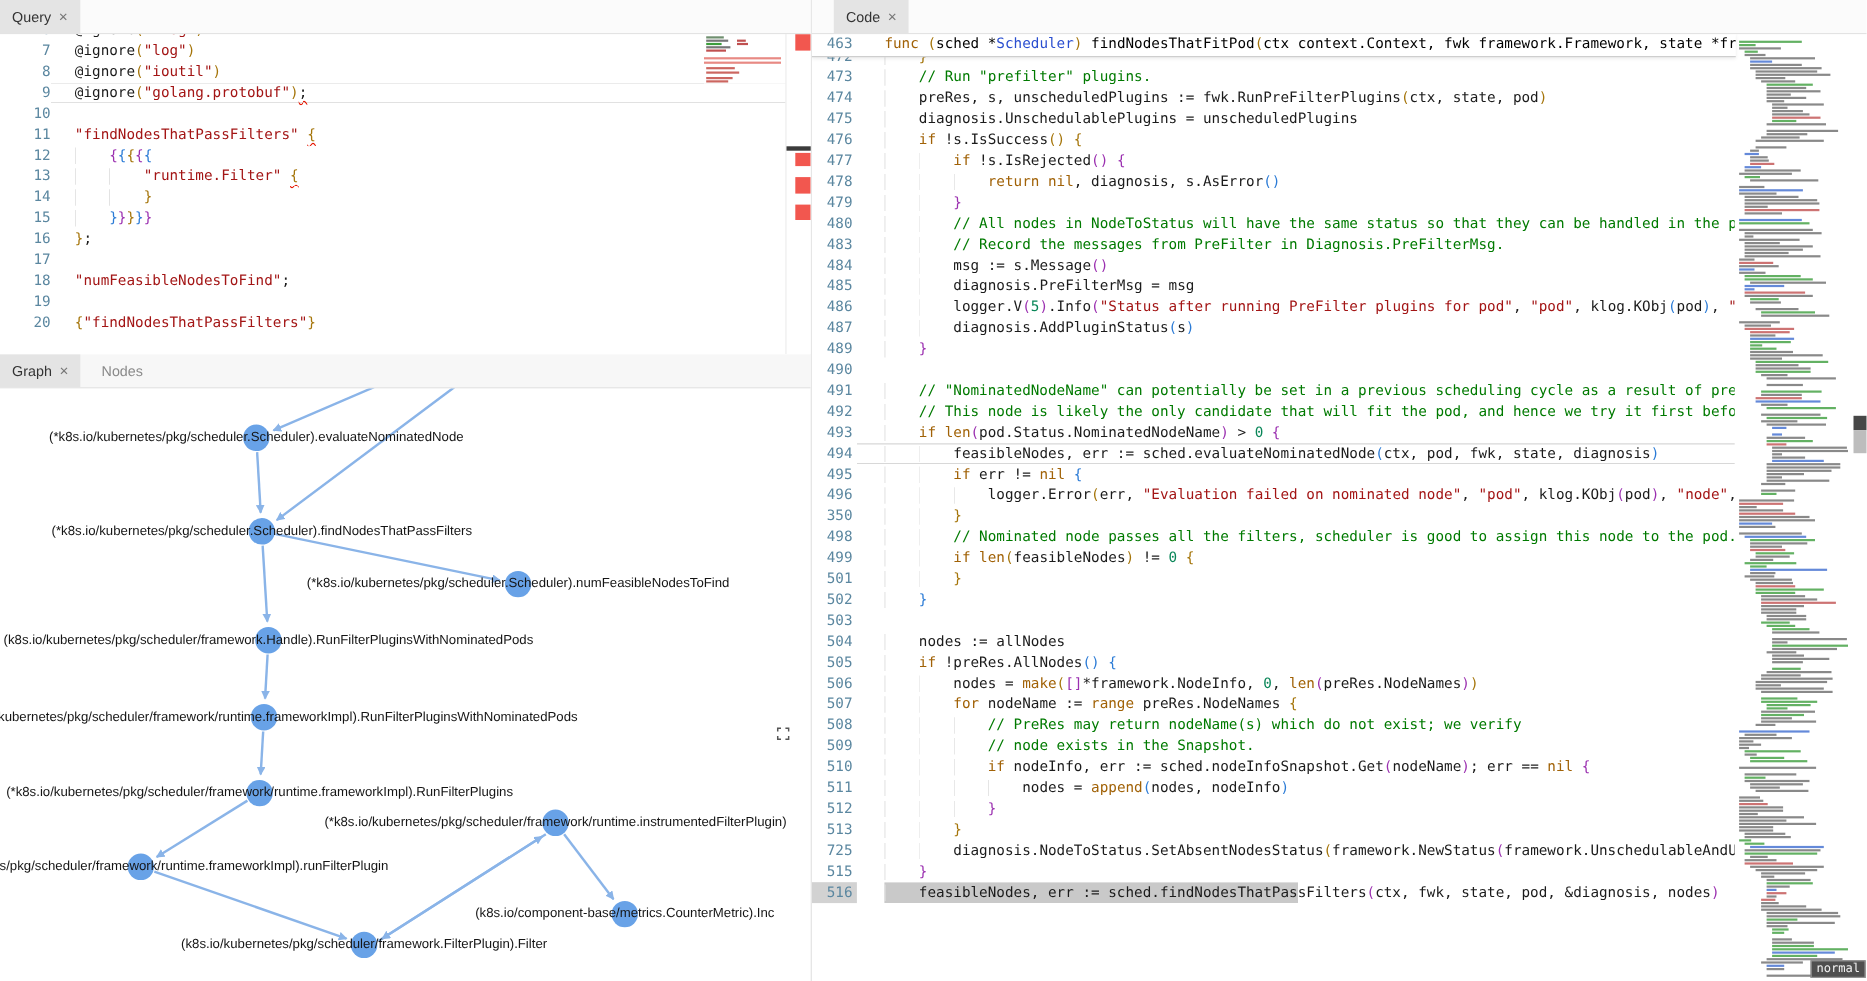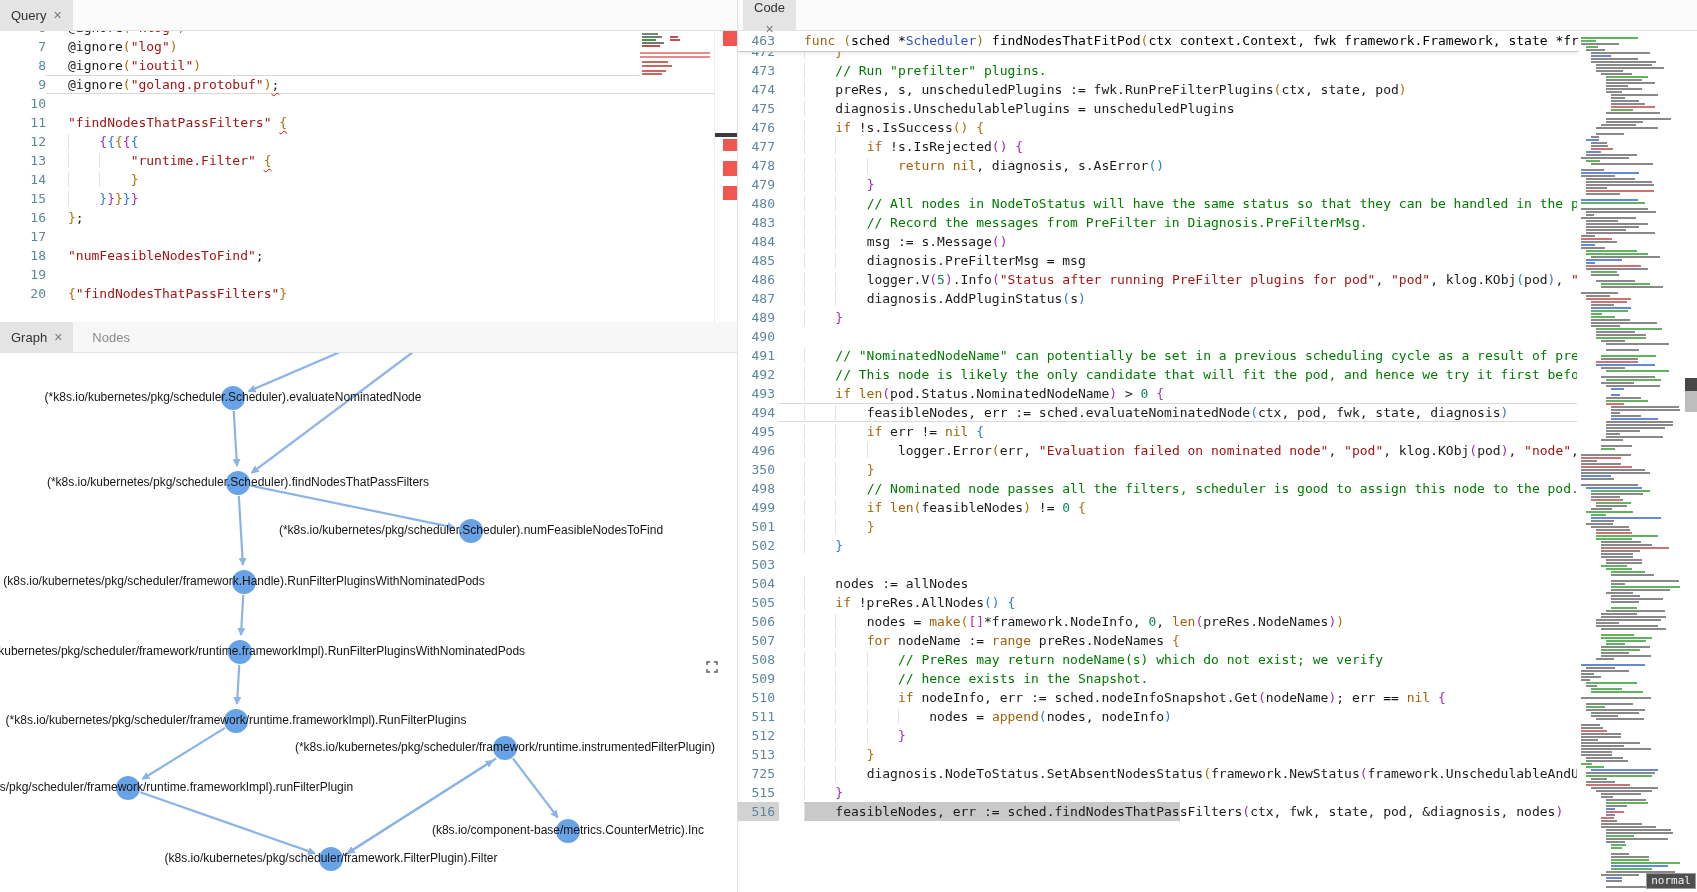--- a/index.html
+++ b/index.html
@@ -227,21 +227,21 @@
           <div class="glabel" style="left: 505px; top: 388px;">(*k8s.io/kubernetes/pkg/scheduler/framework/runtime.instrumentedFilterPlugin)</div>
           <div class="glabel" style="left: 128px; top: 428px;">(*k8s.io/kubernetes/pkg/scheduler/framework/runtime.frameworkImpl).runFilterPlugin</div>
           <div class="glabel" style="left: 568px; top: 471px;">(k8s.io/component-base/metrics.CounterMetric).Inc</div>
           <div class="glabel" style="left: 331px; top: 499px;">(k8s.io/kubernetes/pkg/scheduler/framework.FilterPlugin).Filter</div>
         </div>
     </div>
   </section>
 
   <section id="code-panel">
     <div class="tabbar">
-      <div class="tab" style="margin-left:5px;flex-direction:column;">
+      <div class="tab" style="margin-left:20px;">
         <span>Code</span>
         <span class="x">×</span>
       </div>
     </div>
     <span class="expand" style="right:10px;">
       <svg width="12" height="12" viewBox="0 0 12 12" fill="none" stroke="#555" stroke-width="1.4">
         <path d="M1 4V1h3M8 1h3v3M11 8v3H8M4 11H1V8"></path>
         </svg>
     </span>
     <div id="code-sticky">
@@ -376,21 +376,21 @@
         <div class="row">
           <div class="ln">507</div>
           <div class="body"><span class="ind">    </span><span class="ind">    </span><span class="kw">for</span> nodeName := <span class="kw">range</span> preRes.NodeNames <span style="color:#a5750a">{</span></div>
         </div>
         <div class="row">
           <div class="ln">508</div>
           <div class="body"><span class="ind">    </span><span class="ind">    </span><span class="ind">    </span><span class="com">// PreRes may return nodeName(s) which do not exist; we verify</span></div>
         </div>
         <div class="row">
           <div class="ln">509</div>
-          <div class="body"><span class="ind">    </span><span class="ind">    </span><span class="ind">    </span><span class="com">// hence exists in the Snapshot.</span></div>
+          <div class="body"><span class="ind">    </span><span class="ind">    </span><span class="ind">    </span><span class="com">// node exists in the Snapshot.</span></div>
         </div>
         <div class="row">
           <div class="ln">510</div>
           <div class="body"><span class="ind">    </span><span class="ind">    </span><span class="ind">    </span><span class="kw">if</span> nodeInfo, err := sched.nodeInfoSnapshot.Get<span style="color:#9b30b0">(</span>nodeName<span style="color:#9b30b0">)</span>; err == <span class="kw">nil</span> <span style="color:#9b30b0">{</span></div>
         </div>
         <div class="row">
           <div class="ln">511</div>
           <div class="body"><span class="ind">    </span><span class="ind">    </span><span class="ind">    </span><span class="ind">    </span>nodes = <span class="kw">append</span><span style="color:#2b7bd6">(</span>nodes, nodeInfo<span style="color:#2b7bd6">)</span></div>
         </div>
         <div class="row">

